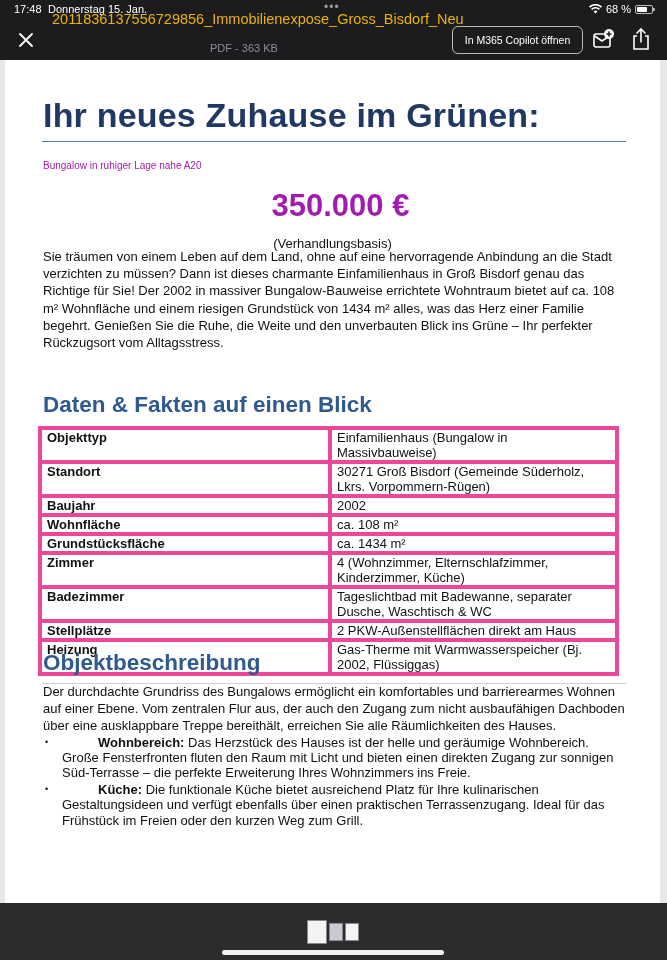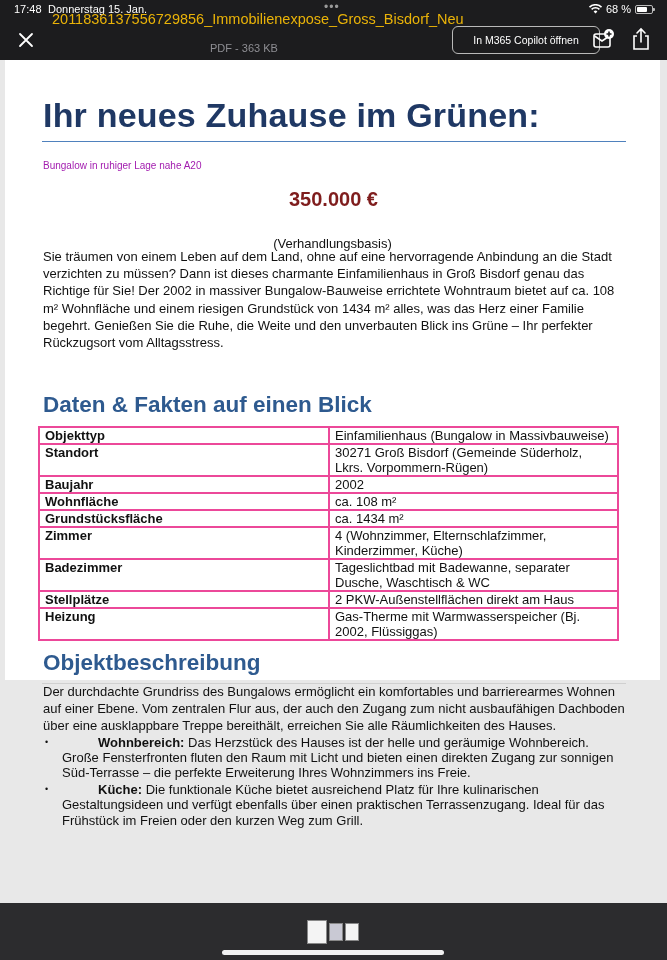--- a/index.html
+++ b/index.html
@@ -12,42 +12,42 @@
   .status-date { position: absolute; left: 48px; top: 3px; font-size: 11px; }
   .status-dots { position: absolute; left: 324px; top: 0px; font-size: 12px; color: #9a9a9a; letter-spacing: 1px; }
   .status-right { position: absolute; right: 14px; top: 3px; font-size: 11px; display: flex; align-items: center; gap: 4px; }
   .battery { width: 18px; height: 9px; border: 1px solid #bbb; border-radius: 2px; position: relative; display: inline-block; }
   .battery .fill { position: absolute; left: 1px; top: 1px; bottom: 1px; background: #fff; border-radius: 1px; }
   .battery::after { content: ""; position: absolute; right: -3px; top: 2px; width: 2px; height: 3px; background: #bbb; border-radius: 0 1px 1px 0; }
 
   .close-btn { position: absolute; left: 14px; top: 28px; width: 24px; height: 24px; display: flex; align-items: center; justify-content: center; cursor: pointer; }
   .file-title { position: absolute; left: 52px; top: 11px; font-size: 14.5px; color: #eab308; white-space: nowrap; }
   .file-meta { position: absolute; left: 210px; top: 42px; font-size: 11px; color: #8e8e93; }
-  .copilot-btn { position: absolute; left: 452px; top: 26px; width: 148px; height: 28px; border: 1px solid #b9b9b9; border-radius: 6px; color: #fff; font-size: 10.5px; display: flex; align-items: center; justify-content: center; background: transparent; cursor: pointer; }
+  .copilot-btn { position: absolute; left: 452px; top: 26px; width: 131px; height: 28px; border: 1px solid #b9b9b9; border-radius: 6px; color: #fff; font-size: 10.5px; display: flex; align-items: center; justify-content: center; background: transparent; cursor: pointer; }
   .mail-btn { position: absolute; left: 592px; top: 28px; width: 24px; height: 22px; cursor: pointer; }
   .share-btn { position: absolute; left: 630px; top: 27px; width: 22px; height: 24px; cursor: pointer; }
 
   
   .doc-area { position: absolute; left: 0; top: 60px; width: 667px; height: 843px; background: #e8e8e8; }
-  .page { position: absolute; left: 5px; top: 0; width: 655px; height: 620px; background: #ffffff; }
+  .page { position: absolute; left: 5px; top: 0; width: 655px; height: 843px; background: #ffffff; }
 
   .h1 { position: absolute; left: 38px; top: 36px; font-size: 34px; font-weight: bold; color: #1f3864; letter-spacing: 0.2px; }
   .h1-rule { position: absolute; left: 37px; top: 81px; width: 584px; height: 1px; background: #4f81bd; }
   .subtitle { position: absolute; left: 38px; top: 100px; font-size: 10px; color: #a21caf; }
-  .price { position: absolute; left: 1px; width: 655px; top: 128px; text-align: center; font-size: 20px; font-weight: bold; color: #7f1d1d; }
+  .price { position: absolute; left: 8px; width: 655px; top: 128px; text-align: center; font-size: 31px; font-weight: bold; color: #a21caf; }
   .price-note { position: absolute; left: 0; width: 655px; top: 176px; text-align: center; font-size: 13px; color: #111; }
   .intro { position: absolute; left: 38px; top: 188px; width: 585px; font-size: 13px; line-height: 17.2px; color: #111; }
 
   .h2 { position: absolute; left: 38px; font-size: 22.5px; font-weight: bold; color: #2e5a8f; }
   .h2-facts { top: 332px; }
   .h2-desc { top: 590px; }
   .h2-rule { position: absolute; left: 37px; top: 623px; width: 584px; height: 1px; background: #d0d0d0; }
 
   .facts { position: absolute; left: 33px; top: 366px; width: 581px; border-collapse: collapse; font-size: 13px; color: #111; }
-  .facts td { border: 2px solid #ec4899; padding: 0 5px; vertical-align: top; line-height: 15px; }
+  .facts td { border: 4px solid #ec4899; padding: 0 5px; vertical-align: top; line-height: 15px; }
   .facts td.k { width: 290px; font-weight: bold; }
 
   .desc { position: absolute; left: 38px; top: 623px; width: 585px; font-size: 13px; line-height: 17px; color: #111; }
   .bullets { position: absolute; left: 38px; top: 675px; width: 585px; font-size: 13px; line-height: 15.2px; color: #111; list-style: none; }
   .bullets li { position: relative; padding-left: 19px; margin-bottom: 1.5px; }
   .bullets li::before { content: "•"; position: absolute; left: 2px; top: 0; font-size: 9px; }
   .bullets b { font-weight: bold; margin-left: 36px; }
 
   
   .bottombar { position: absolute; left: 0; top: 903px; width: 667px; height: 57px; background: #2c2c2e; }

